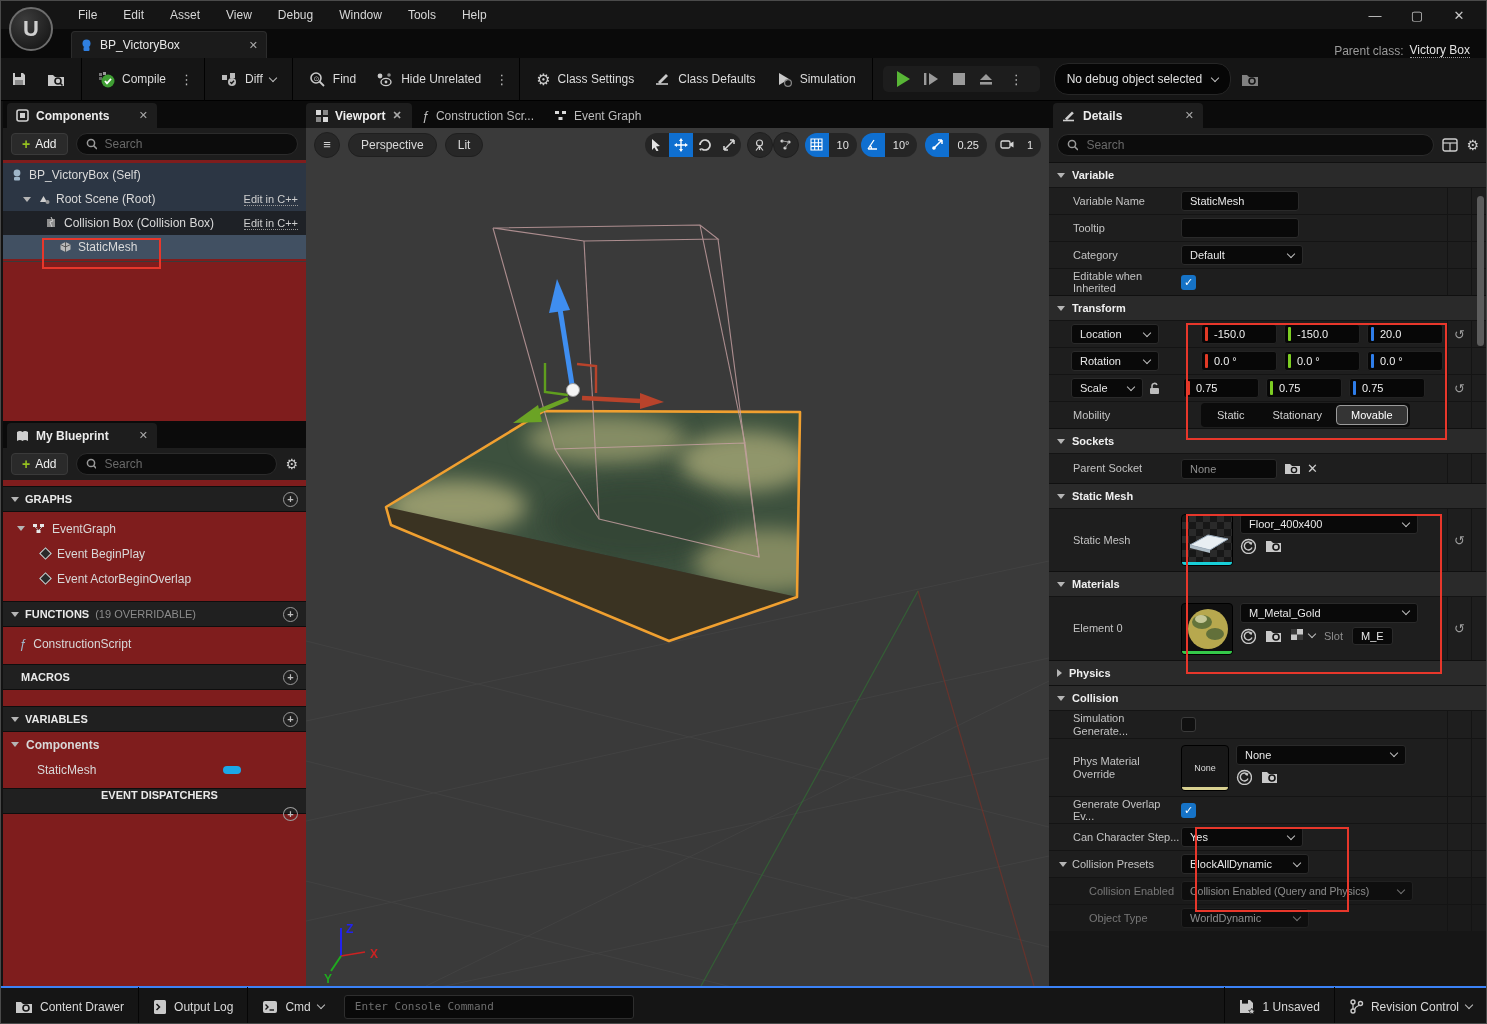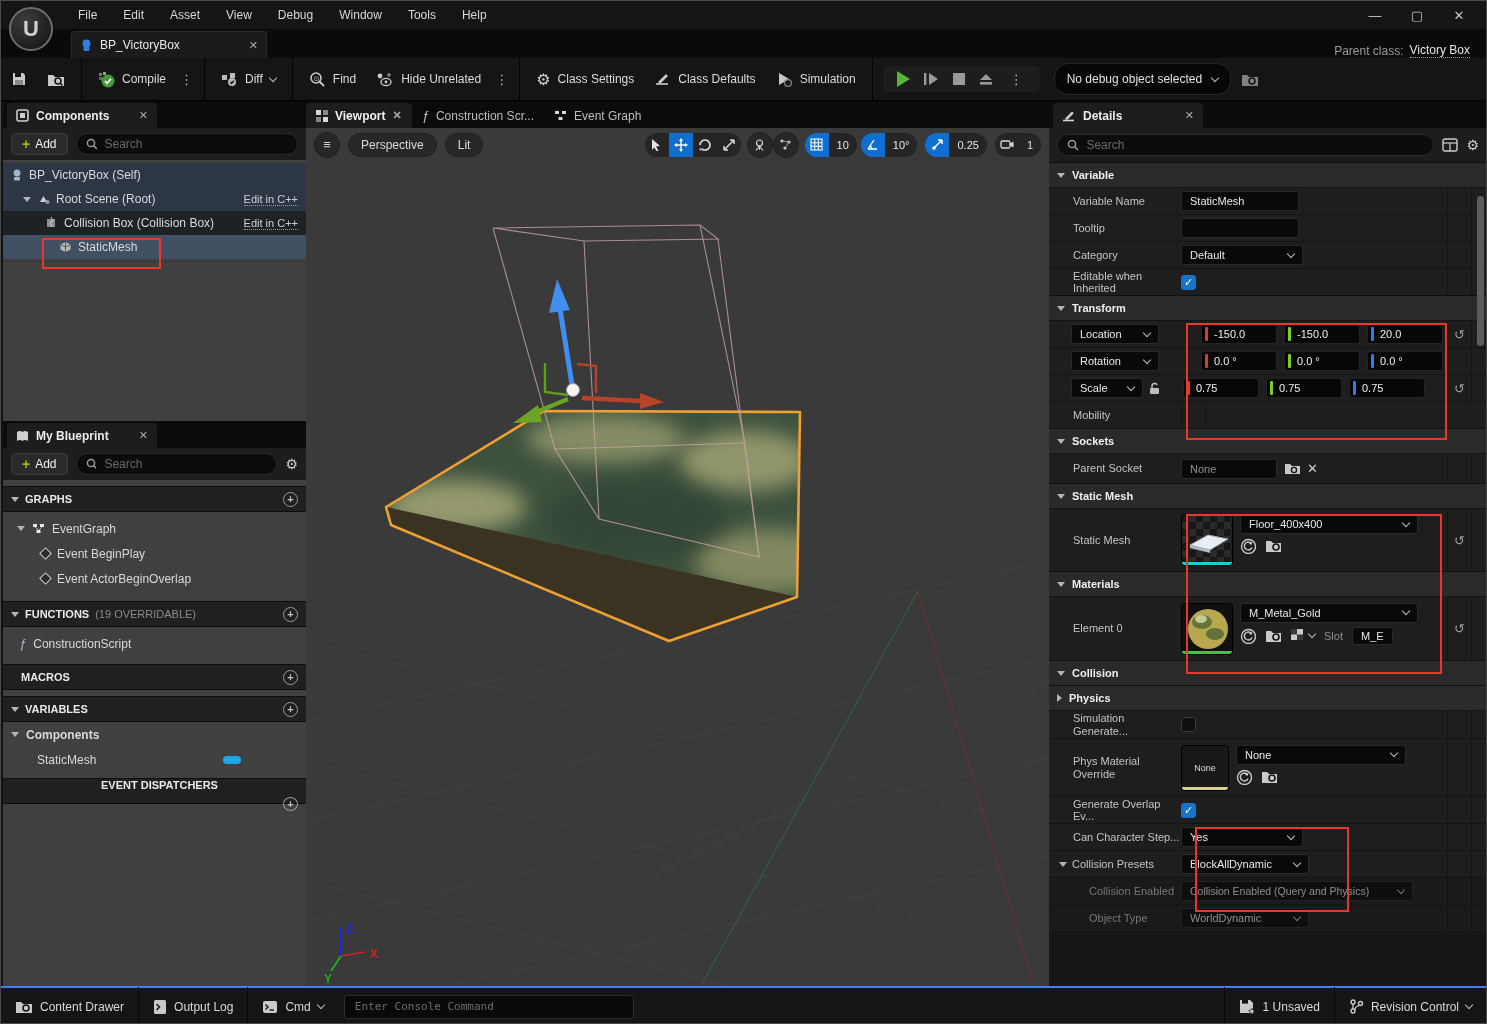--- a/index.html
+++ b/index.html
@@ -20,21 +20,21 @@
   #parentclass .pc{color:#e3e3e3;border-bottom:1px dotted #9a9a9a;}
   
   #toolbar{position:absolute;left:0;top:57px;right:0;height:43px;background:#151515;border-bottom:1px solid #000;display:flex;align-items:center;}
   .tb-sep{width:1px;height:43px;background:#020202;margin:0 6px;}
   .tb-btn{display:flex;align-items:center;gap:7px;color:#dcdcdc;font-size:12px;padding:0 10px;height:30px;border-radius:4px;}
   .tb-dots{color:#bdbdbd;font-size:13px;padding:0 4px;letter-spacing:1px;}
   .chev{width:6px;height:6px;border-right:1.6px solid #bdbdbd;border-bottom:1.6px solid #bdbdbd;transform:rotate(45deg);margin-top:-3px;}
   #playgroup{display:flex;align-items:center;gap:12px;background:#1d1d1d;border-radius:5px;padding:4px 12px;margin-left:4px;}
   #debugsel{display:flex;align-items:center;gap:10px;background:#060606;border:1px solid #262626;border-radius:14px;height:32px;padding:0 12px;color:#e0e0e0;font-size:12px;margin-left:14px;}
   
-  .panel{position:absolute;background:#404040;}
+  .panel{position:absolute;background:#7f1d1d;}
   .phead{height:27px;background:#0b0b0b;display:flex;align-items:flex-end;}
   .ptab{height:25px;background:#1d1d1d;border-radius:4px 4px 0 0;display:flex;align-items:center;gap:7px;padding:0 9px;margin-left:4px;min-width:150px;}
   .ptab .t{color:#ececec;font-size:12px;font-weight:bold;flex:1;}
   .x{color:#a9a9a9;font-size:11px;}
   .ptools{display:flex;align-items:center;gap:8px;padding:5px 8px;background:#1d1d1d;}
   .addbtn{display:flex;align-items:center;gap:5px;background:#2a2a2a;border:1px solid #3a3a3a;border-radius:4px;height:22px;padding:0 10px;color:#efefef;font-size:12px;}
   .plus{color:#95c11f;font-weight:bold;font-size:14px;}
   .search{flex:1;display:flex;align-items:center;gap:6px;background:#0c0c0c;border:1px solid #2b2b2b;border-radius:12px;height:22px;padding:0 9px;}
   .search input{background:transparent;border:none;outline:none;color:#cfcfcf;font-size:12px;width:100%;}
   .search input::placeholder{color:#696969;}
@@ -368,21 +368,21 @@
         <span class="pluscirc">+</span>
       </div>
       <div class="brow" style="margin-top:4px;padding-left:16px;">
         <span style="color:#9fb4c7;font-style:italic;font-size:13px;">ƒ</span>
         <span>ConstructionScript</span>
       </div>
       <div class="bsec" style="margin-top:8px;">
         <span style="margin-left:10px;">MACROS</span>
         <span class="pluscirc">+</span>
       </div>
-      <div class="bsec" style="margin-top:6px;">
+      <div class="bsec" style="margin-top:16px;">
         <span class="tri"></span>
         <span>VARIABLES</span>
         <span class="pluscirc">+</span>
       </div>
       <div class="brow" style="font-weight:bold;padding-left:8px;">
         <span class="tri"></span>
         <span>Components</span>
       </div>
       <div class="brow" style="padding-left:34px;">
         <span>StaticMesh</span>
@@ -709,20 +709,27 @@
         <div class="vec">
             <span class="vbar" style="background:#2e7de9;"></span>
             <span>0.75</span>
           </div>
       </div>
       <div class="resetcol">↺</div>
         <div class="lanecol"></div>
     </div>
     <div class="drow">
       <div class="dlbl">Mobility</div>
+      <div class="dval" style="padding-left:20px;">
+        <div class="mobwrap">
+          <span class="mobseg">Static</span>
+          <span class="mobseg">Stationary</span>
+          <span class="mobseg sel">Movable</span>
+        </div>
+      </div>
       <div class="resetcol"></div>
         <div class="lanecol"></div>
     </div>
 
     <div class="dsec">
         <span class="tri"></span>
         <span>Sockets</span>
       </div>
     <div class="drow" style="min-height:30px;">
       <div class="dlbl">Parent Socket</div>
@@ -820,26 +827,26 @@
                 <span>M_E</span>
               </div>
           </div>
         </div>
       </div>
       <div class="resetcol">↺</div>
         <div class="lanecol"></div>
     </div>
 
     <div class="dsec">
-        <span class="tri"></span>
-        <span>Collision</span>
-      </div>
-    <div class="dsec">
         <span class="triR"></span>
         <span>Physics</span>
+      </div>
+    <div class="dsec">
+        <span class="tri"></span>
+        <span>Collision</span>
       </div>
 
     <div class="drow" style="min-height:28px;">
       <div class="dlbl">Simulation Generate...</div>
       <div class="dval">
           <div class="checkbox off"></div>
         </div>
       <div class="resetcol"></div>
         <div class="lanecol"></div>
     </div>

